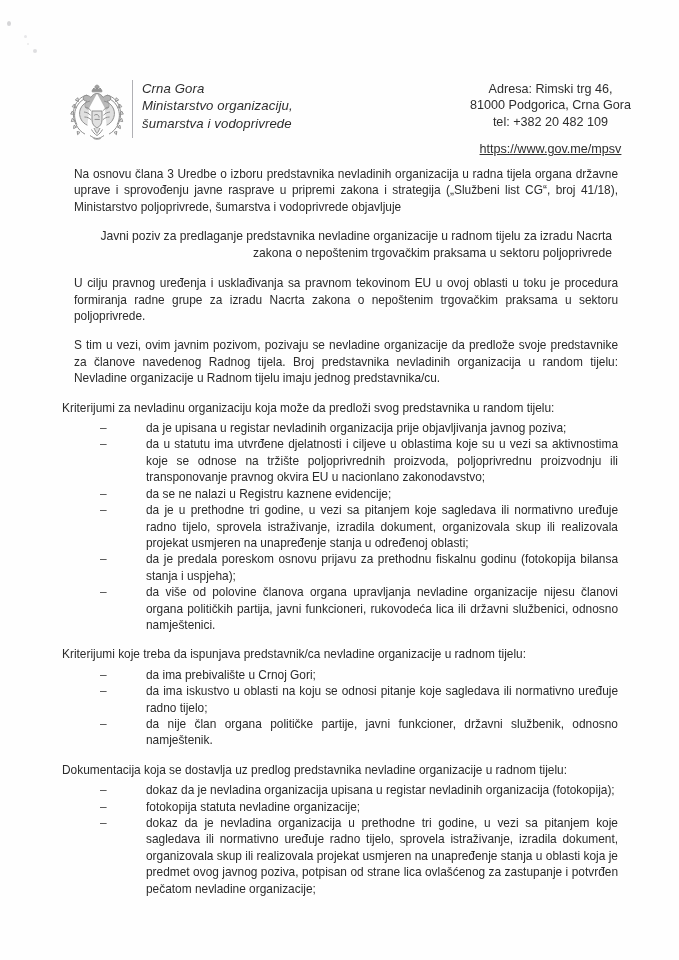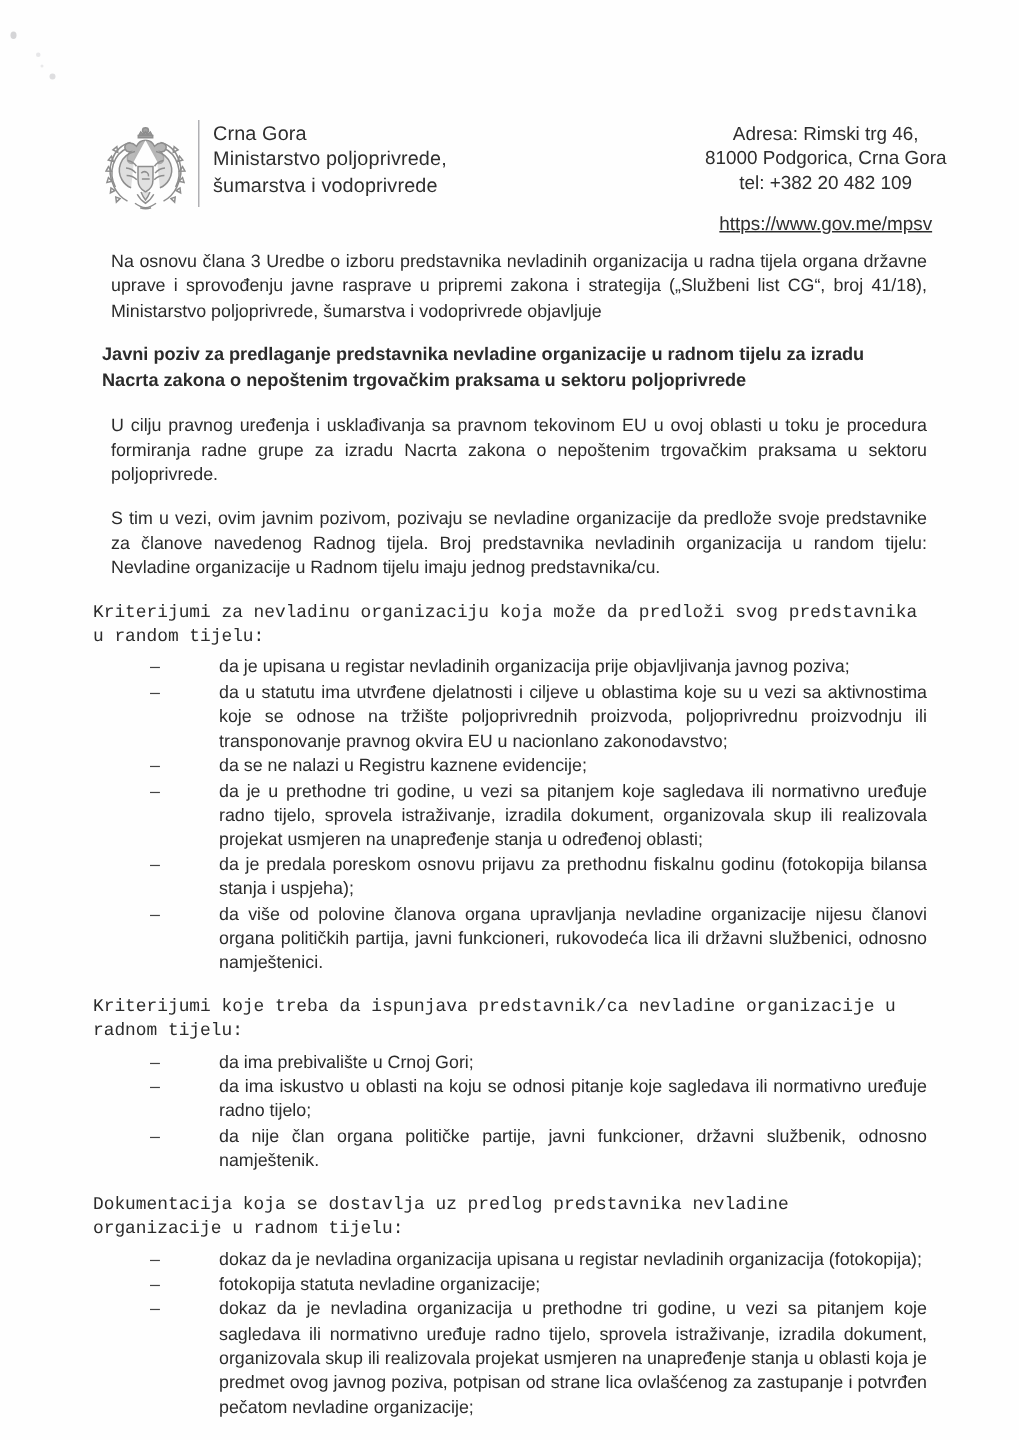--- a/index.html
+++ b/index.html
@@ -62,20 +62,21 @@
   }
 
   .org {
     position: absolute;
     left: 80px;
     top: 2px;
     font-size: 13.2px;
     line-height: 17.4px;
     color: #2e2e2e;
     white-space: nowrap;
+    font-style: italic;
   }
   .org div { letter-spacing: .1px; }
 
   .addr {
     position: absolute;
     right: 0;
     top: 3px;
     text-align: center;
     font-size: 12.6px;
     line-height: 16.4px;
@@ -98,30 +99,29 @@
     line-height: 16.4px;
   }
 
   p.para {
     margin: 0 0 13px 12px;
     text-align: justify;
     text-justify: inter-word;
   }
   p.title {
     margin: 0 0 13px 0;
-    text-align: left;
-    font-weight: bold;
+    text-align: right;
+    font-weight: normal;
     font-size: 12.1px;
     line-height: 17px;
     padding: 0 6px;
   }
   p.lead {
     margin: 0 0 4px 0;
     text-align: left;
-    font-family: Liberation Mono, monospace;
   }
 
   ul.dashlist {
     list-style: none;
     margin: 0 0 13px 0;
     padding: 0 0 0 38px;
   }
   ul.dashlist li {
     position: relative;
     padding-left: 22px;
@@ -199,21 +199,21 @@
           <path d="M22 54.5 c2.4 1.8 4.6 2.8 7 3 2.4-.2 4.6-1.2 7-3"></path>
           <path d="M25.5 57.5 c2.2.9 5 .9 7.2 0"></path>
         </g>
       </svg>
     </div>
 
     <div class="divider"></div>
 
     <div class="org">
       <div>Crna Gora</div>
-      <div>Ministarstvo poljoprivrede,</div>
+      <div>Ministarstvo organizaciju,</div>
       <div>šumarstva i vodoprivrede</div>
     </div>
 
     <div class="addr">
       <div>Adresa: Rimski trg 46,</div>
       <div>81000 Podgorica, Crna Gora</div>
       <div>tel: +382 20 482 109</div>
       <div class="url">https://www.gov.me/mpsv</div>
     </div>
   </div>

